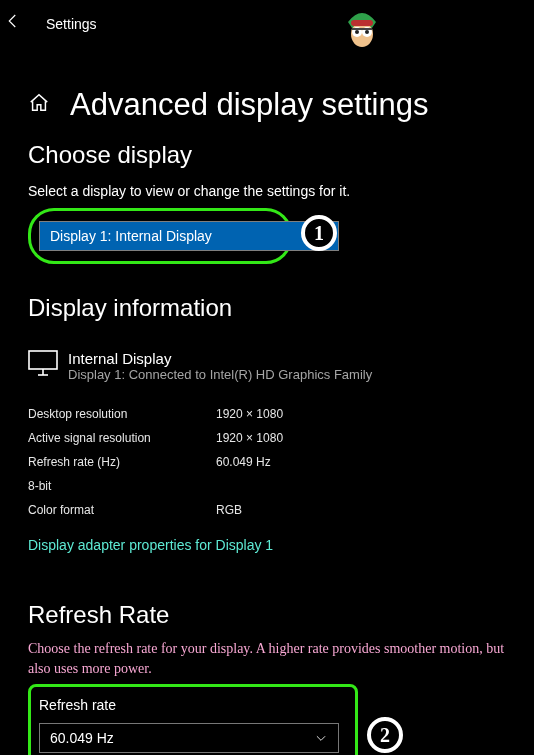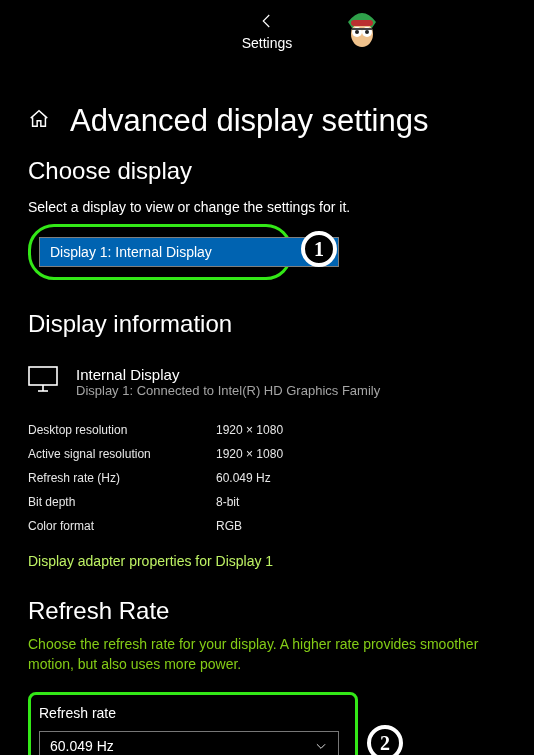--- a/index.html
+++ b/index.html
@@ -8,39 +8,39 @@
     height: 755px;
     background: #000;
     color: #fff;
     font-family: "Segoe UI", -apple-system, sans-serif;
     overflow: hidden;
     position: relative;
   }
   .titlebar {
     display: flex;
     align-items: center;
+    gap: 24px;
     padding: 12px 4px;
-    flex-direction: column;
   }
   .back-arrow { font-size: 18px; cursor: pointer; }
   .titlebar-title { font-size: 14px; font-weight: 400; }
   .page {
     padding: 0 28px;
   }
   .page-header {
     display: flex;
     align-items: center;
     gap: 20px;
     margin-top: 40px;
     margin-bottom: 18px;
   }
   .page-title { font-size: 31px; font-weight: 400; }
   .section-heading { font-size: 24px; font-weight: 400; margin-bottom: 14px; }
   .help-text { font-size: 14px; color: #fff; margin-bottom: 12px; }
-  .help-text.sub { color: #84cc16; margin-bottom: 18px; line-height: 1.4; }
+  .help-text.sub { color: #f9a8d4; margin-bottom: 6px; line-height: 1.4; font-family: Liberation Serif, serif; }
   .callout-box {
     border: 3px solid #33e817;
     border-radius: 8px;
     padding: 10px 8px 10px 8px;
     position: relative;
     margin-bottom: 30px;
   }
   .dropdown {
     display: flex;
     align-items: center;
@@ -63,37 +63,37 @@
     background: #000;
     display: flex;
     align-items: center;
     justify-content: center;
     font-weight: 800;
     font-size: 20px;
     font-family: Georgia, serif;
   }
   .display-info-icon-row {
     display: flex;
-    gap: 18px;
+    gap: 10px;
     align-items: flex-start;
     margin-bottom: 20px;
   }
   .monitor-icon svg { display: block; }
   .display-name { font-size: 15px; font-weight: 400; }
   .display-sub { font-size: 13px; color: #a5a5a5; }
   .info-table { margin-bottom: 14px; }
   .info-row {
     display: flex;
     font-size: 12px;
     padding: 5px 0;
     color: #e7e7e7;
   }
   .info-label { width: 188px; }
   .info-value { color: #e7e7e7; }
-  .adapter-link { color: #bef264; font-size: 14px; cursor: pointer; margin-bottom: 28px; display: inline-block; }
+  .adapter-link { color: #5eead4; font-size: 14px; cursor: pointer; margin-bottom: 48px; display: inline-block; }
   .refresh-section .section-heading { margin-bottom: 10px; }
   .refresh-callout .field-label { font-size: 14px; margin-bottom: 10px; }
   .avatar {
     position: absolute;
     top: 6px;
     left: 342px;
     width: 40px;
     height: 44px;
     pointer-events: none;
   }
@@ -175,21 +175,20 @@
       </div>
       <div class="info-row">
         <div class="info-label">Active signal resolution</div>
         <div class="info-value">1920 × 1080</div>
       </div>
       <div class="info-row">
         <div class="info-label">Refresh rate (Hz)</div>
         <div class="info-value">60.049 Hz</div>
       </div>
       <div class="info-row">
-        <div class="info-label">Bit depth</div>
         <div class="info-value">8-bit</div>
       </div>
       <div class="info-row">
         <div class="info-label">Color format</div>
         <div class="info-value">RGB</div>
       </div>
     </div>
 
   <a class="adapter-link">Display adapter properties for Display 1</a>
 

